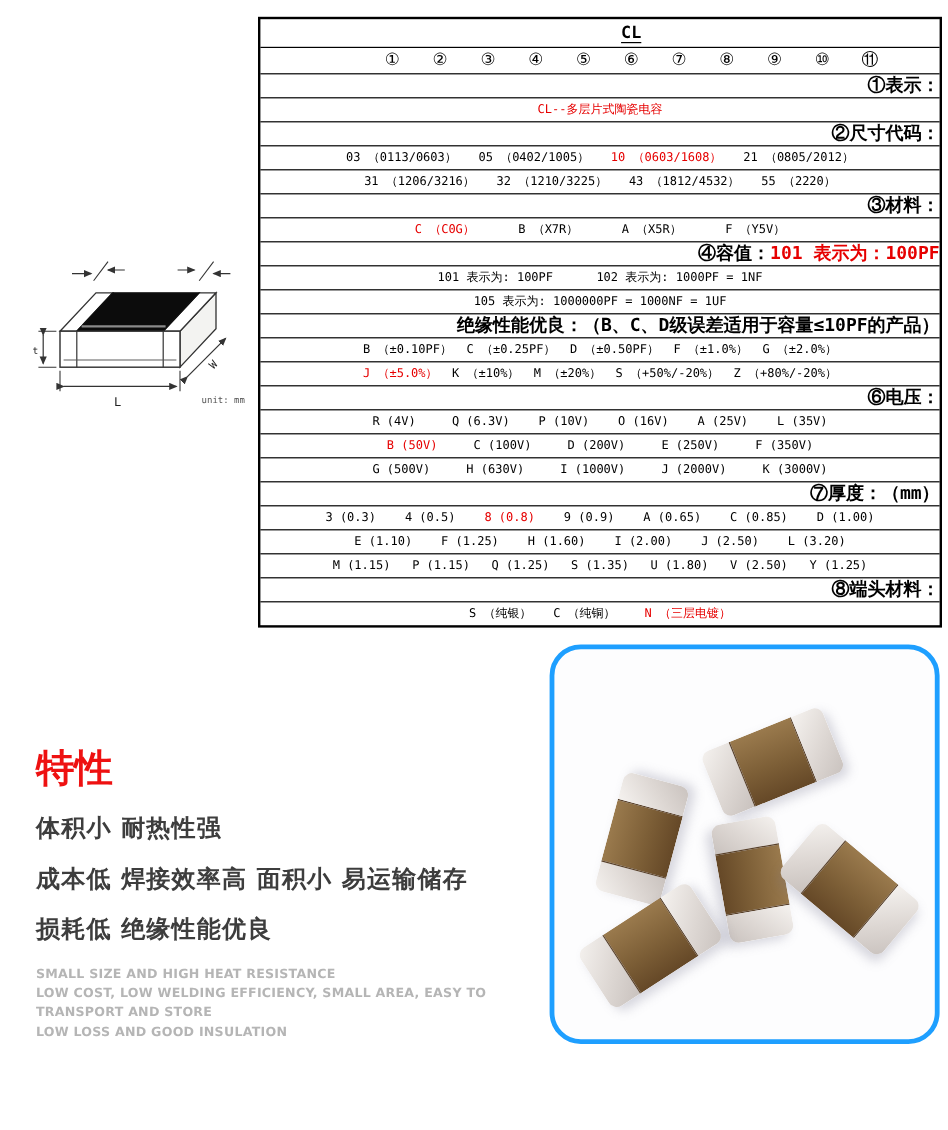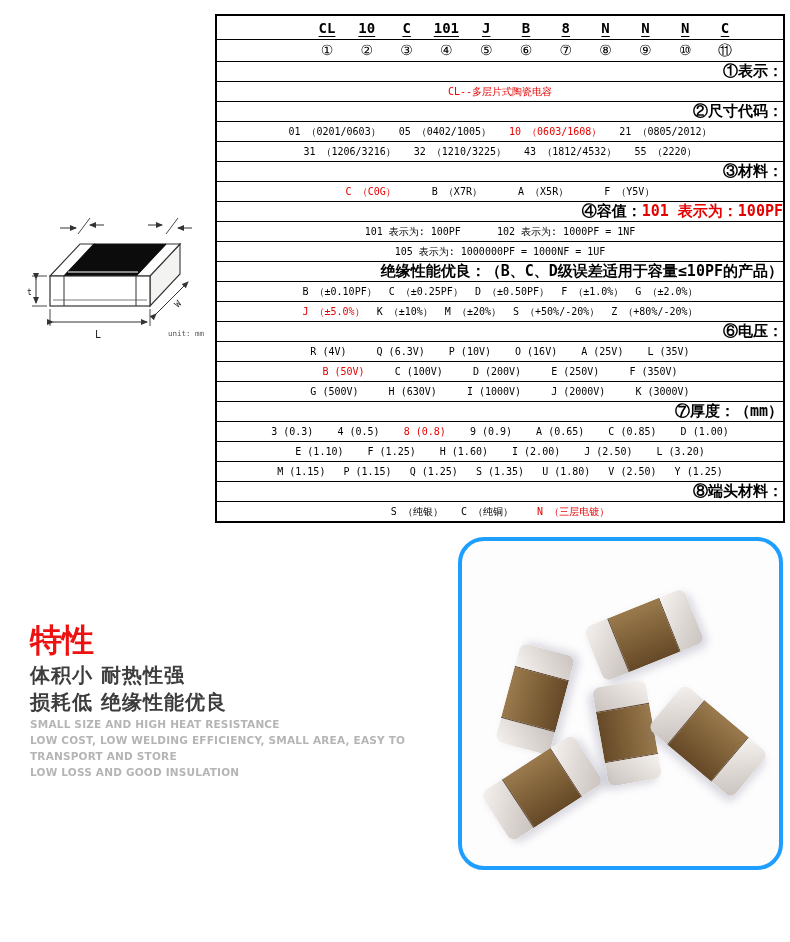--- a/index.html
+++ b/index.html
@@ -10,37 +10,37 @@
   }
   html,body{margin:0;padding:0;background:#fff;}
   .page{position:relative;width:790px;height:942px;background:#fff;overflow:hidden;
         font-family:"DejaVu Sans Mono","Liberation Mono",monospace;color:#000;}
 
   
   .spec-table{position:absolute;left:215px;top:14px;width:570px;border:2px solid #000;background:#fff;box-sizing:border-box;}
   .row{border-top:1px solid #000;height:19px;line-height:19px;font-size:10px;white-space:pre;overflow:hidden;}
   .row:first-child{border-top:none;}
   .code-row{height:23px;line-height:25px;display:flex;justify-content:space-between;
-            padding:0 44px 0 96px;font-weight:bold;font-size:14px;}
+            padding:0 44px 0 96px;font-weight:bold;font-size:14px;flex-direction:column;}
   .code-cell{min-width:28px;text-align:center;text-decoration:underline;text-underline-offset:3px;}
   .num-row{height:21px;line-height:20px;display:flex;justify-content:space-between;
            padding:0 44px 0 96px;font-size:14px;}
   .num-cell{min-width:28px;text-align:center;}
   .t-center{text-align:center;}
   .t-label{font-weight:bold;padding-left:6px;font-size:15px;text-align:right;}
   .seg-red{color:var(--red);}
 
   
   .cap-diagram{position:absolute;left:20px;top:198px;}
 
   
   .features{position:absolute;left:30px;top:618px;width:430px;font-family:"DejaVu Sans","Liberation Sans",sans-serif;}
   .features-title{color:var(--feat-red);font-size:32px;font-weight:bold;line-height:44px;}
-  .zh-line{font-size:20px;font-weight:bold;color:#3d3d3d;margin-top:0;letter-spacing:1px;}
-  .en-lines{}
+  .zh-line{font-size:20px;font-weight:bold;color:#3d3d3d;margin-top:15px;letter-spacing:1px;}
+  .en-lines{margin-top:16px;}
   .en-line{font-size:10.5px;color:#b5b5b5;line-height:16px;font-weight:bold;letter-spacing:.2px;}
 
   
   .photo-box{position:absolute;left:458px;top:537px;width:325px;height:333px;box-sizing:border-box;
              border:4px solid var(--blue);border-radius:26px;background:#fdfdfe;overflow:hidden;}
   .chip{position:absolute;display:flex;border-radius:8px;overflow:hidden;
         box-shadow:3px 5px 9px rgba(110,110,135,.28);}
   .chip .end{width:24%;background:linear-gradient(135deg,#f5f2ef 0%,#ddd7d3 55%,#c9c2be 100%);}
   .chip .body{flex:1;background:linear-gradient(180deg,#9a7a4d 0%,#7d5f37 55%,#654827 100%);
               border-left:1px solid #59412a;border-right:1px solid #59412a;}
@@ -117,21 +117,21 @@
       <span class="num-cell">⑧</span>
       <span class="num-cell">⑨</span>
       <span class="num-cell">⑩</span>
       <span class="num-cell">⑪</span>
     </div>
 
     <div class="row t-label"><span class="seg">①表示：</span></div>
     <div class="row t-center"><span class="seg seg-red">CL--多层片式陶瓷电容</span></div>
 
     <div class="row t-label"><span class="seg">②尺寸代码：</span></div>
-    <div class="row t-center"><span class="seg">01 （0201/0603）   05 （0402/1005）   </span><span class="seg seg-red">10 （0603/1608）</span><span class="seg">   21 （0805/2012）</span></div>
+    <div class="row t-center"><span class="seg">03 （0113/0603）   05 （0402/1005）   </span><span class="seg seg-red">10 （0603/1608）</span><span class="seg">   21 （0805/2012）</span></div>
     <div class="row t-center"><span class="seg">31 （1206/3216）   32 （1210/3225）   43 （1812/4532）   55 （2220）</span></div>
 
     <div class="row t-label"><span class="seg">③材料：</span></div>
     <div class="row t-center"><span class="seg seg-red">C （C0G）</span><span class="seg">      B （X7R）      A （X5R）      F （Y5V）</span></div>
 
     <div class="row t-label"><span class="seg">④容值：</span><span class="seg seg-red">101 表示为：100PF</span></div>
     <div class="row t-center"><span class="seg">101 表示为: 100PF      102 表示为: 1000PF = 1NF</span></div>
     <div class="row t-center"><span class="seg">105 表示为: 1000000PF = 1000NF = 1UF</span></div>
 
     <div class="row t-label"><span class="seg">绝缘性能优良：（B、C、D级误差适用于容量≤10PF的产品）</span></div>
@@ -148,20 +148,21 @@
     <div class="row t-center"><span class="seg">E (1.10)    F (1.25)    H (1.60)    I (2.00)    J (2.50)    L (3.20)</span></div>
     <div class="row t-center"><span class="seg">M (1.15)   P (1.15)   Q (1.25)   S (1.35)   U (1.80)   V (2.50)   Y (1.25)</span></div>
 
     <div class="row t-label"><span class="seg">⑧端头材料：</span></div>
     <div class="row t-center"><span class="seg">S （纯银）   C （纯铜）    </span><span class="seg seg-red">N （三层电镀）</span></div>
   </div>
 
   <div class="features">
     <div class="features-title">特性</div>
     <div class="zh-line">体积小 耐热性强</div>
+    <div class="zh-line">成本低 焊接效率高 面积小 易运输储存</div>
     <div class="zh-line">损耗低 绝缘性能优良</div>
     <div class="en-lines">
       <div class="en-line">SMALL SIZE AND HIGH HEAT RESISTANCE</div>
       <div class="en-line">LOW COST, LOW WELDING EFFICIENCY, SMALL AREA, EASY TO TRANSPORT AND STORE</div>
       <div class="en-line">LOW LOSS AND GOOD INSULATION</div>
     </div>
   </div>
 
   <div class="photo-box">
     <div class="chip" style="left:128px;top:65px;width:108px;height:58px;transform:rotate(-22deg);">

